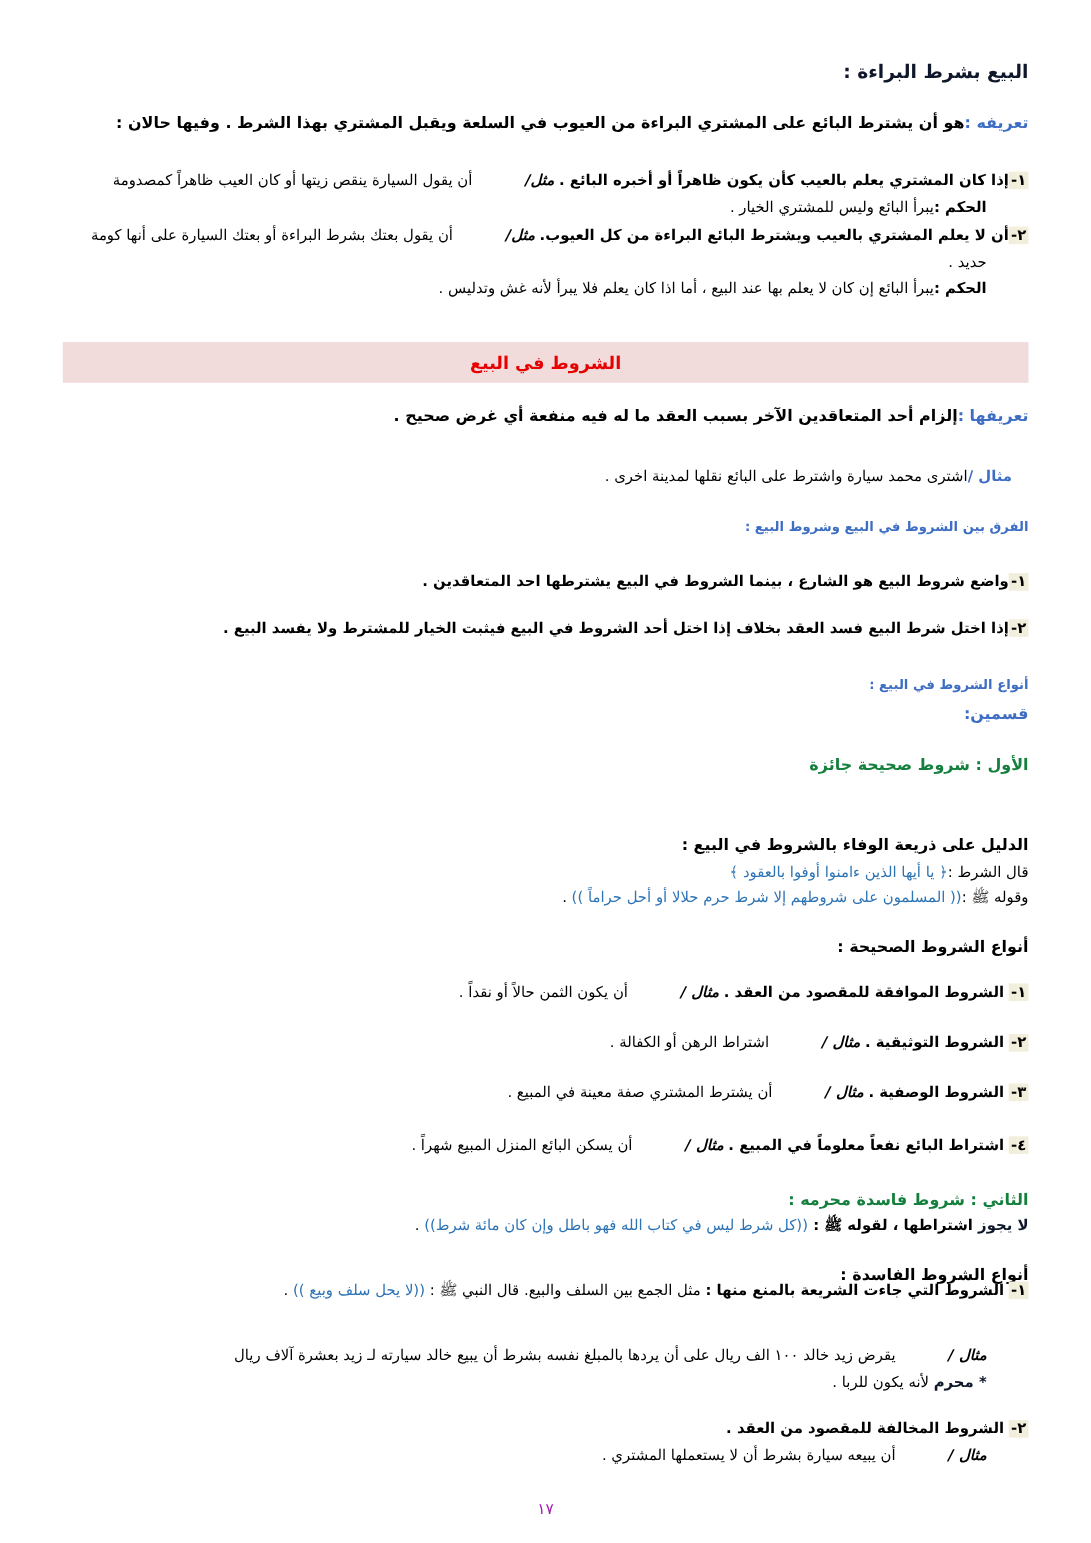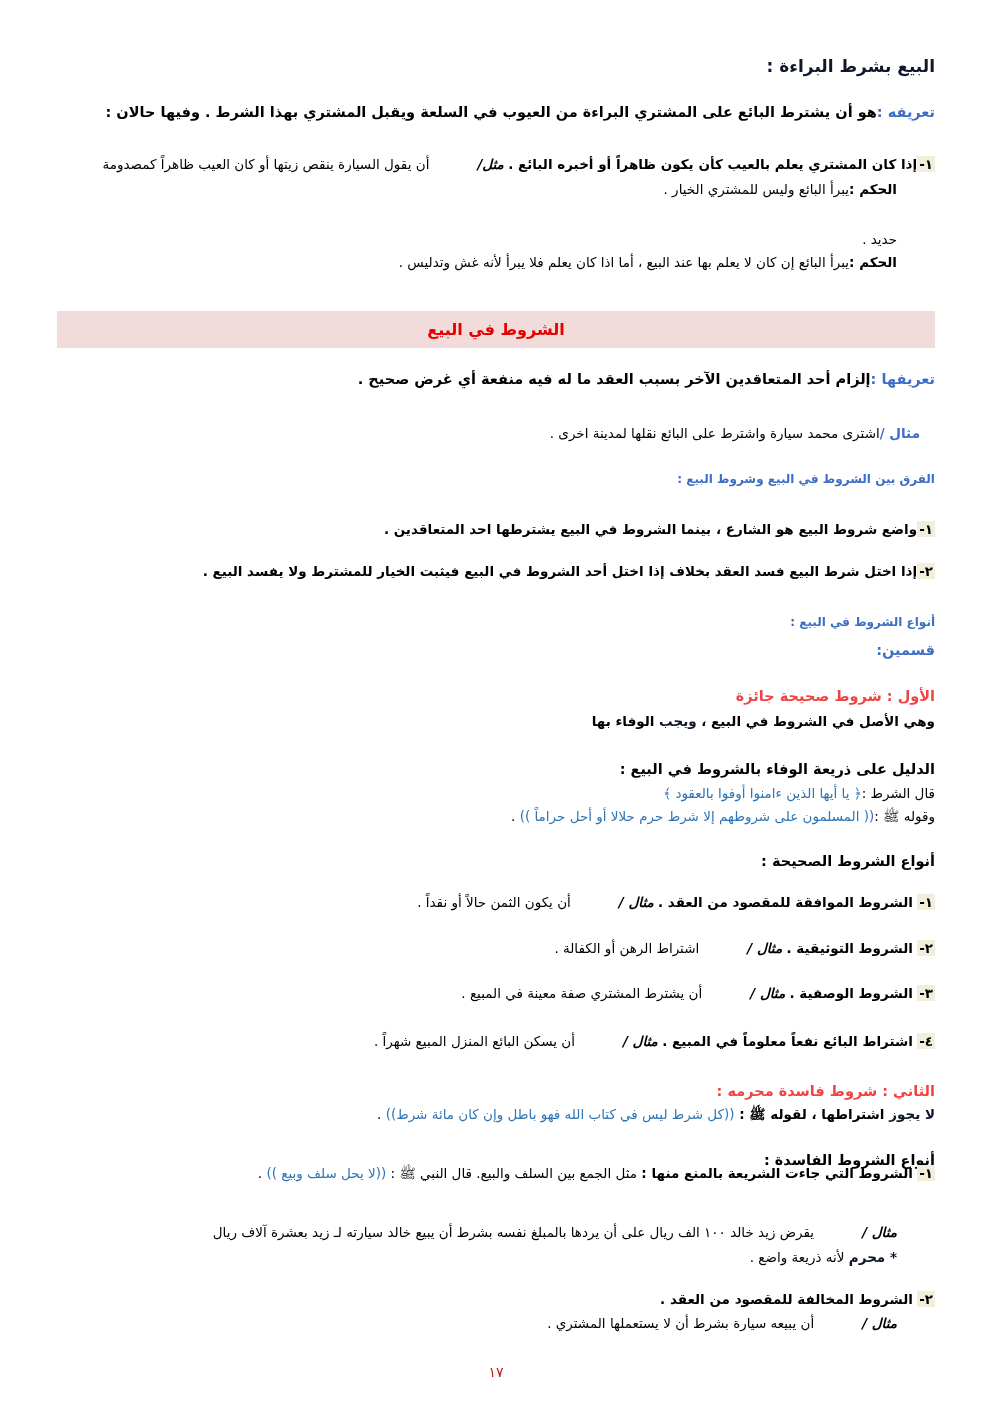--- a/index.html
+++ b/index.html
@@ -17,93 +17,93 @@
     right:57px;
     white-space:nowrap;
     font-size:13.5px;
     line-height:20px;
     color:#000;
   }
   .b{font-weight:bold;}
   .lt{font-weight:normal;}
   .it{font-style:italic;padding-left:48px;}
   .red{color:#0f172a;}
-  .dred{color:#ef4444;}
+  .dred{color:#15803d;}
   .blue{color:#3e6ec4;}
   .qblue{color:#2e74b5;}
   .fs15{font-size:14.5px;}
   .fs16{font-size:12px;}
   .title{font-size:17px;}
   .hl{background:#f2eedc;padding:0 2px;}
   .ind1{right:95px;}
   .ind2{right:72px;}
   .banner{
     position:absolute;left:57px;right:57px;top:311px;height:37px;
     background:#f2dcdb;
     text-align:center;
     font-size:16px;font-weight:bold;color:#e60000;
     line-height:37px;
   }
   .pagenum{
     position:absolute;top:1364px;left:0;right:0;
     text-align:center;
-    color:#b91c1c;font-size:14px;
+    color:#a21caf;font-size:14px;
   }
   .seg{unicode-bidi:embed;}
 </style>
 </head>
 <body>
 
 <div class="page">
 
   <div class="ln b red title" style="top:56px"><span class="seg">البيع بشرط البراءة :</span></div>
 
   <div class="ln fs15" style="top:102px"><span class="seg b blue">تعريفه :</span><span class="seg b">هو أن يشترط البائع على المشتري البراءة من العيوب في السلعة ويقبل المشتري بهذا الشرط . وفيها حالان :</span></div>
 
   <div class="ln" style="top:154px"><span class="seg b hl">١-</span><span class="seg b">إذا كان المشتري يعلم بالعيب كأن يكون ظاهراً أو أخبره البائع .</span><span class="seg"> </span><span class="seg b it">مثل/</span><span class="seg lt">أن يقول السيارة ينقص زيتها أو كان العيب ظاهراً كمصدومة</span></div>
   <div class="ln ind1" style="top:179px"><span class="seg b">الحكم :</span><span class="seg lt">يبرأ البائع وليس للمشتري الخيار .</span></div>
 
+  <div class="ln" style="top:204px"><span class="seg b hl">٢-</span><span class="seg b">أن لا يعلم المشتري بالعيب ويشترط البائع البراءة من كل العيوب.</span><span class="seg"> </span><span class="seg b it">مثل/</span><span class="seg lt">أن يقول بعتك بشرط البراءة أو بعتك السيارة على أنها كومة</span></div>
   <div class="ln ind1 lt" style="top:229px"><span class="seg">حديد .</span></div>
   <div class="ln ind1" style="top:252px"><span class="seg b">الحكم :</span><span class="seg lt">يبرأ البائع إن كان لا يعلم بها عند البيع ، أما اذا كان يعلم فلا يبرأ لأنه غش وتدليس .</span></div>
 
   <div class="banner"><span class="seg">الشروط في البيع</span></div>
 
   <div class="ln fs15" style="top:369px"><span class="seg b blue">تعريفها :</span><span class="seg b">إلزام أحد المتعاقدين الآخر بسبب العقد ما له فيه منفعة أي غرض صحيح .</span></div>
 
   <div class="ln ind2" style="top:423px"><span class="seg b blue">مثال /</span><span class="seg lt">اشترى محمد سيارة  واشترط على البائع نقلها لمدينة اخرى .</span></div>
 
   <div class="ln b blue fs16" style="top:469px"><span class="seg">الفرق بين الشروط في البيع وشروط البيع :</span></div>
 
   <div class="ln" style="top:519px"><span class="seg b hl">١-</span><span class="seg b">واضع شروط البيع هو الشارع  ، بينما الشروط في البيع يشترطها احد المتعاقدين .</span></div>
   <div class="ln" style="top:561px"><span class="seg b hl">٢-</span><span class="seg b">إذا اختل شرط البيع فسد العقد بخلاف إذا اختل أحد الشروط في البيع فيثبت الخيار للمشترط ولا يفسد البيع .</span></div>
 
   <div class="ln b blue fs16" style="top:612px"><span class="seg">أنواع الشروط في البيع :</span></div>
   <div class="ln b blue fs15" style="top:640px"><span class="seg">قسمين:</span></div>
 
   <div class="ln b dred fs15" style="top:686px"><span class="seg">الأول :  شروط صحيحة جائزة</span></div>
-  <div class="ln" style="top:711px"><span class="seg b">وهي الأصل في الشروط في البيع ، </span><span class="seg b red">ويجب</span><span class="seg b"> الوفاء بها</span></div>
 
   <div class="ln b fs15" style="top:759px"><span class="seg">الدليل على ذريعة الوفاء بالشروط في البيع :</span></div>
   <div class="ln lt" style="top:783px"><span class="seg">قال الشرط :</span><span class="seg qblue">﴿  يا أيها الذين ءامنوا أوفوا بالعقود ﴾</span></div>
   <div class="ln lt" style="top:806px"><span class="seg">وقوله  ﷺ :</span><span class="seg qblue">(( المسلمون على شروطهم إلا شرط حرم حلالا أو أحل حراماً ))</span><span class="seg"> .</span></div>
 
   <div class="ln b fs15" style="top:851px"><span class="seg">أنواع الشروط الصحيحة :</span></div>
 
   <div class="ln" style="top:892px"><span class="seg b hl">١-</span><span class="seg"> </span><span class="seg b">الشروط الموافقة للمقصود من العقد .</span><span class="seg"> </span><span class="seg b it">مثال /</span><span class="seg lt">أن يكون الثمن حالاً أو نقداً .</span></div>
   <div class="ln" style="top:938px"><span class="seg b hl">٢-</span><span class="seg"> </span><span class="seg b">الشروط التوثيقية .</span><span class="seg"> </span><span class="seg b it">مثال /</span><span class="seg lt">اشتراط الرهن أو الكفالة .</span></div>
   <div class="ln" style="top:983px"><span class="seg b hl">٣-</span><span class="seg"> </span><span class="seg b">الشروط الوصفية .</span><span class="seg"> </span><span class="seg b it">مثال /</span><span class="seg lt">أن يشترط المشتري صفة معينة في المبيع .</span></div>
   <div class="ln" style="top:1031px"><span class="seg b hl">٤-</span><span class="seg"> </span><span class="seg b">اشتراط البائع نفعاً معلوماً في المبيع .</span><span class="seg"> </span><span class="seg b it">مثال /</span><span class="seg lt">أن يسكن البائع المنزل المبيع شهراً .</span></div>
 
   <div class="ln b dred fs15" style="top:1081px"><span class="seg">الثاني : شروط فاسدة محرمه :</span></div>
   <div class="ln" style="top:1104px"><span class="seg b red">لا يجوز</span><span class="seg b"> اشتراطها ، لقوله  ﷺ : </span><span class="seg lt qblue">((كل شرط ليس في كتاب الله فهو باطل وإن كان مائة شرط))</span><span class="seg lt"> .</span></div>
 
   <div class="ln b fs15" style="top:1150px"><span class="seg">أنواع الشروط الفاسدة :</span></div>
 
   <div class="ln" style="top:1163px"><span class="seg b hl">١-</span><span class="seg"> </span><span class="seg b">الشروط التي جاءت الشريعة بالمنع منها :</span><span class="seg lt"> مثل الجمع بين السلف والبيع. قال النبي  ﷺ : </span><span class="seg lt qblue">((لا يحل سلف وبيع ))</span><span class="seg lt"> .</span></div>
   <div class="ln ind1" style="top:1222px"><span class="seg b it">مثال /</span><span class="seg lt">يقرض زيد خالد ١٠٠ الف ريال على أن يردها بالمبلغ نفسه بشرط أن يبيع خالد سيارته لـ زيد بعشرة آلاف ريال</span></div>
-  <div class="ln ind1" style="top:1247px"><span class="seg b red">* </span><span class="seg b red">محرم</span><span class="seg lt"> لأنه ذريعة واضع .</span></div>
+  <div class="ln ind1" style="top:1247px"><span class="seg b red">* </span><span class="seg b red">محرم</span><span class="seg lt"> لأنه يكون للربا .</span></div>
 
   <div class="ln" style="top:1289px"><span class="seg b hl">٢-</span><span class="seg"> </span><span class="seg b">الشروط المخالفة للمقصود من العقد .</span></div>
   <div class="ln ind1" style="top:1313px"><span class="seg b it">مثال /</span><span class="seg lt">أن يبيعه سيارة بشرط أن لا يستعملها المشتري .</span></div>
 
   <div class="pagenum"><span class="seg">١٧</span></div>
 
 </div>
 
 </body></html>

